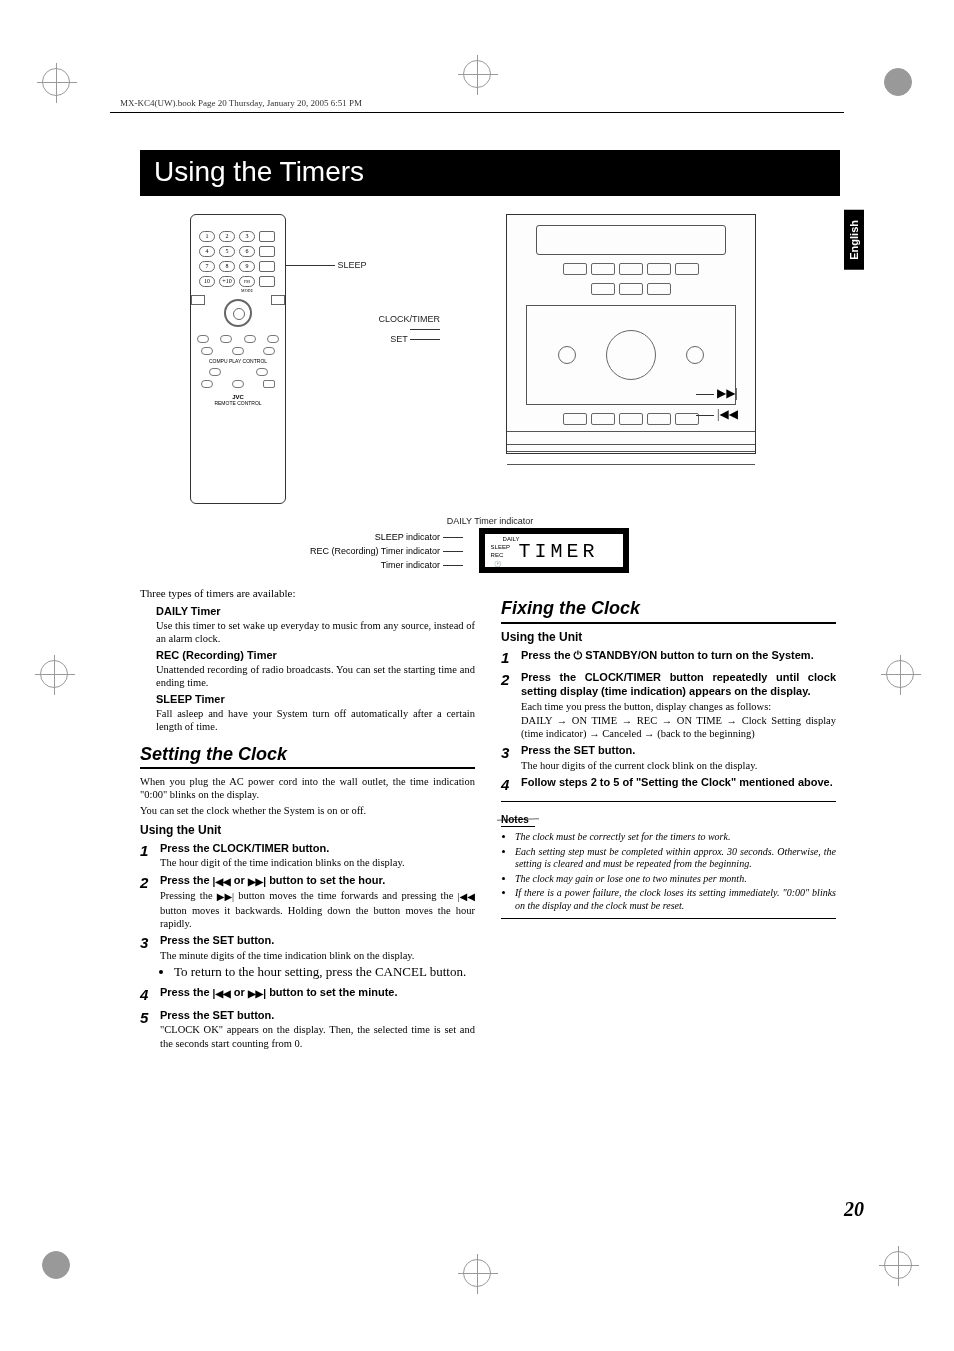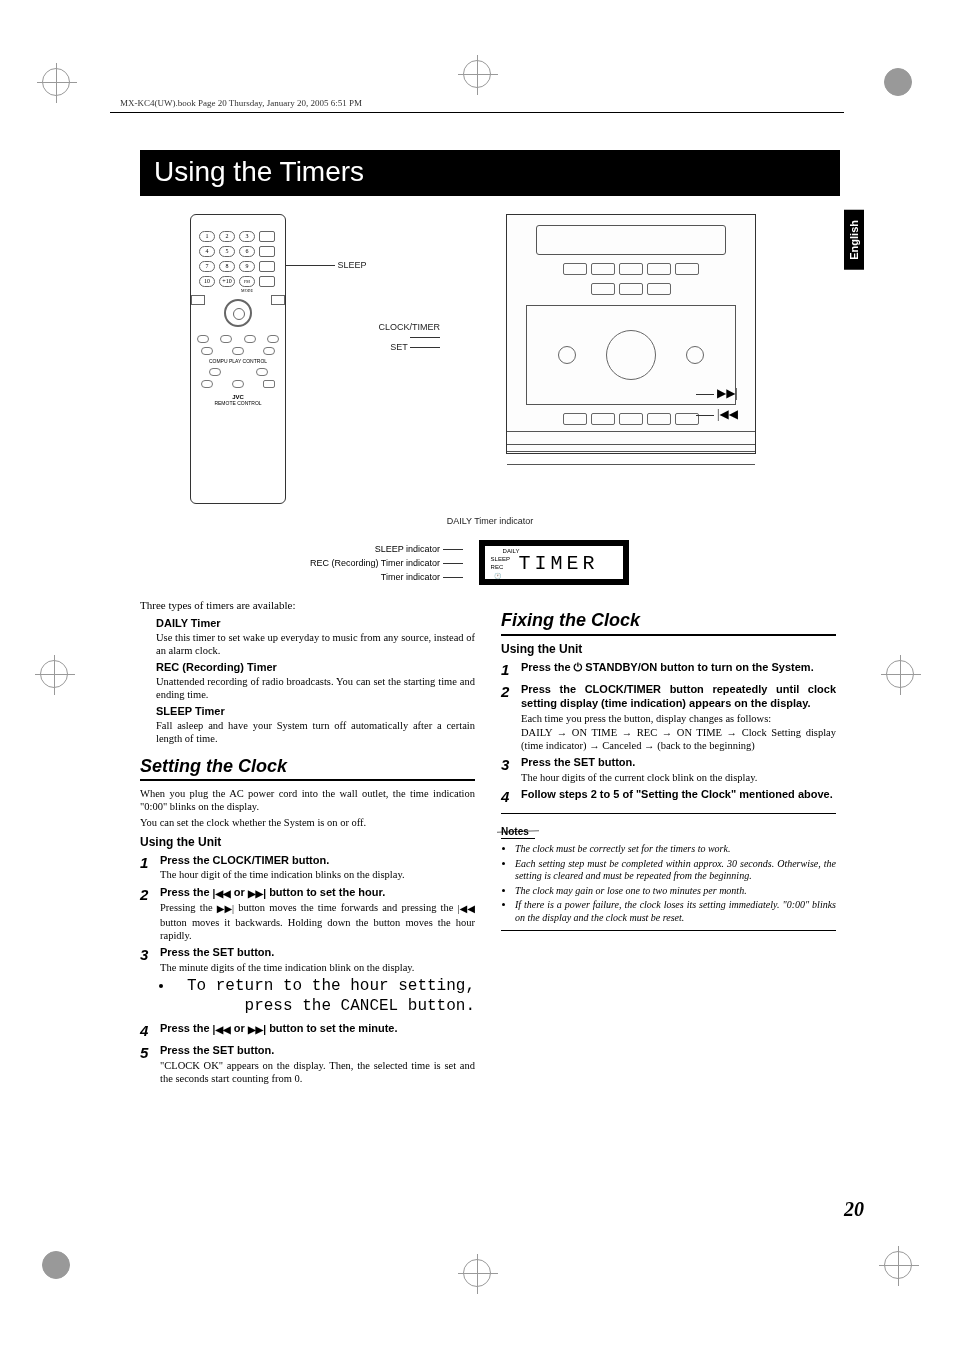--- a/index.html
+++ b/index.html
@@ -100,25 +100,25 @@
   .ubt { width:24px; height:12px; border:1px solid #666; border-radius:2px; font-size:5px;}
   .unit-front { margin:10px auto 0 auto; width:210px; height:100px; border:1px solid #555; display:flex; align-items:center; justify-content:center;}
   .unit-circle { width:50px; height:50px; border:1px solid #666; border-radius:50%;}
   .unit-cd { border-top:1px solid #555; border-bottom:1px solid #555; height:14px; margin-top:6px;}
 
   .fig-label { font-size: 9px; font-family: Arial, sans-serif; color: #222; }
   .label-line { border-bottom: 1px solid #333; display:inline-block; vertical-align:middle; }
 
   .fig-callouts { position: relative; }
   .sleep-label { position:absolute; top:46px; left:145px; }
-  .clock-label { position:absolute; top:108px; left:220px; text-align:right; width:80px; }
+  .clock-label { position:absolute; top:100px; left:220px; text-align:right; width:80px; }
   .skip-labels { position:absolute; top:172px; left:556px; font-size:12px; }
 
   .display-callout {
-    margin-top: 12px;
+    margin-top: 0;
     margin-left: 170px;
     display: flex;
     align-items: center;
     gap: 16px;
   }
   .indicator-labels { text-align: right; font-size: 9px; font-family: Arial, sans-serif; line-height:14px; }
   .lcd-box { border:6px solid #000000; padding:6px 20px 4px 20px; position:relative; min-width:150px; }
   .lcd-text { font-family: "Courier New", monospace; font-size: 20px; letter-spacing: 4px; margin-left:14px; }
   .lcd-small { font-size:6px; font-family:Arial,sans-serif; position:absolute; }
 
@@ -147,21 +147,21 @@
     font-size: 12px;
     margin: 6px 0 4px 0;
   }
   .step { display:flex; gap:6px; margin: 4px 0 2px 0; }
   .step-num { font-family: Arial, sans-serif; font-weight: bold; font-style: italic; font-size: 15px; width:14px; flex-shrink:0; }
   .step-body { flex:1; }
   .step-title { font-family: Arial, sans-serif; font-weight: bold; font-size: 11px; }
   .step-desc { font-family: "Times New Roman", serif; font-size: 10.5px; margin-top:1px; }
   .col ul { list-style: disc; padding-left: 14px; margin-top:2px;}
   .col ul li { font-size:10px; margin-bottom:2px; font-family: "Times New Roman", serif; font-style: italic;}
-  .col .bullet-plain li { font-style: normal; font-family:Liberation Mono, monospace; font-size:16px;text-align:right;}
+  .col .bullet-plain li { font-style: normal; font-family:Liberation Serif, serif; font-size:13px;}
   .intro-label { font-family: Arial, sans-serif; font-weight: bold; font-size:11px; margin-top:4px;}
   .intro-desc  { font-family: "Times New Roman", serif; font-size:10.5px; text-align: justify;}
   .skip-icon { display:inline-block; font-size:10px; vertical-align: -1px;}
   .notes-head { font-family: Arial, sans-serif; font-weight:bold; font-size:10px; border-bottom:1px solid #000; display:inline-block; margin: 6px 0 2px 0; position:relative; padding-right:6px;}
   .notes-head::before { content:""; position:absolute; left:-4px; right:-4px; top:42%; border-top:1px solid #000; transform: skewY(-2deg); opacity:0.6; }
   .hr-thin { border-top:1px solid #000; margin: 6px 0; }
 
   .page-num {
     position: absolute;
     right: 90px;

